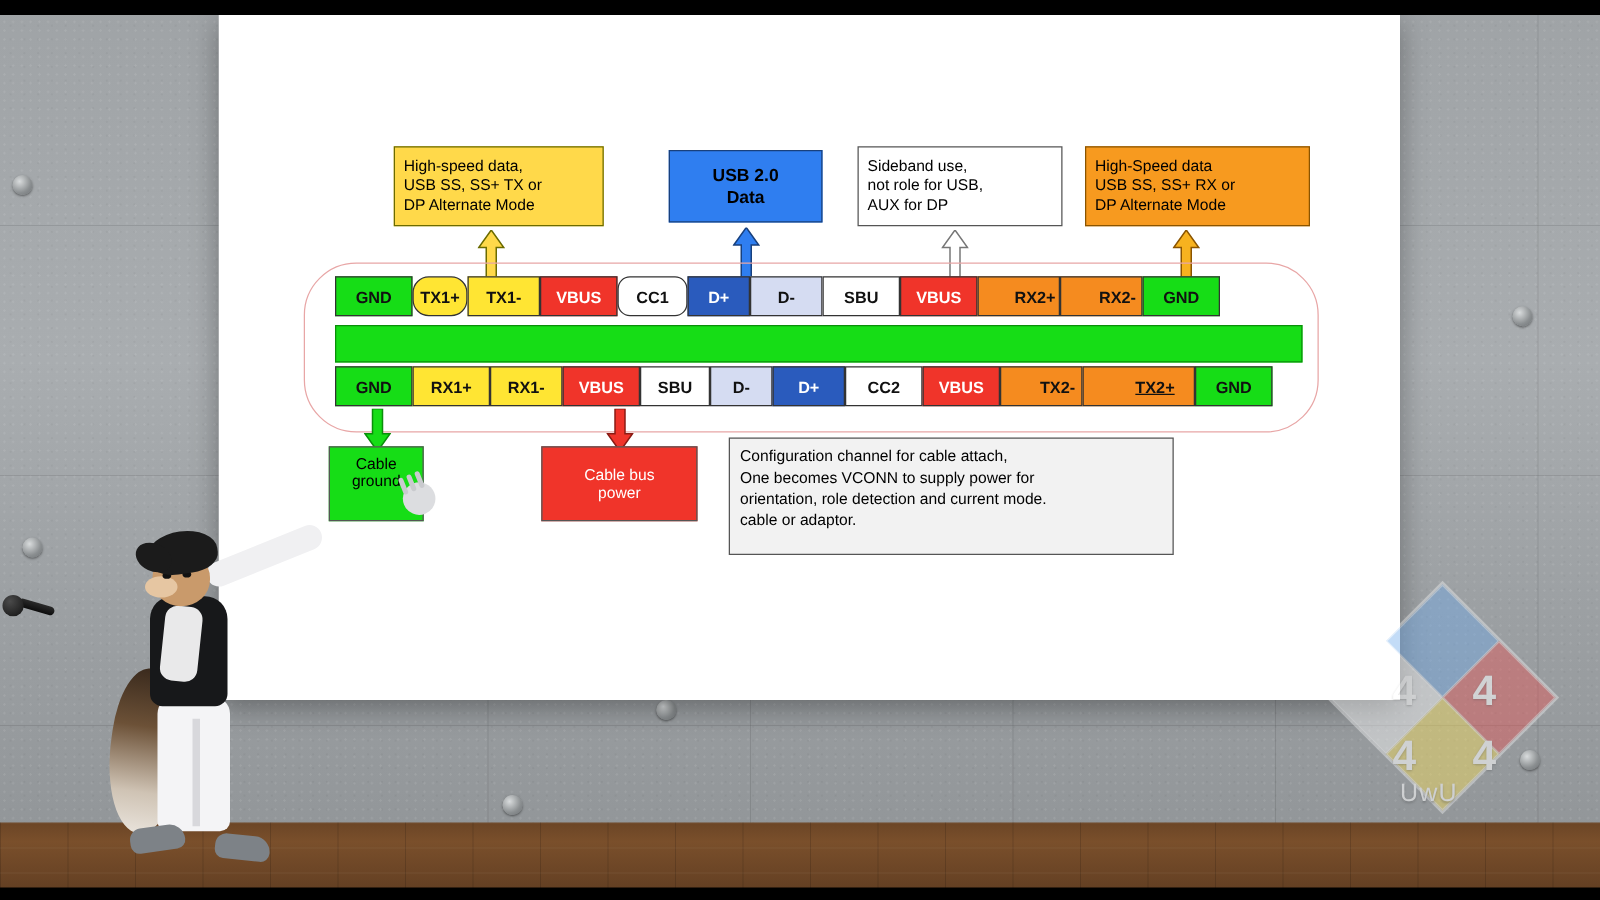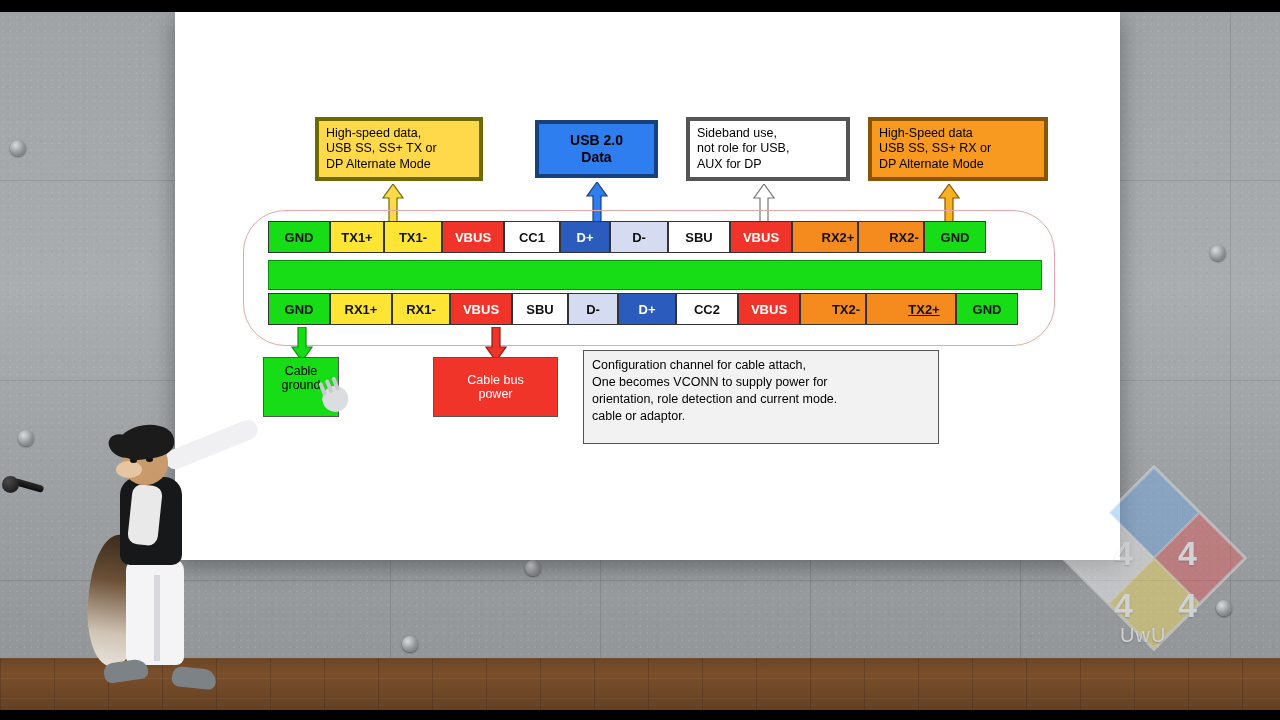--- a/index.html
+++ b/index.html
@@ -81,21 +81,21 @@
 
   
   .board{position:absolute;left:175px;top:12px;width:945px;height:548px;background:#ffffff;
         box-shadow:0 6px 22px rgba(0,0,0,.35);}
   .slide{position:absolute;left:0;top:0;width:945px;height:548px;}
 
   .box{position:absolute;box-sizing:border-box;display:flex;align-items:center;justify-content:center;
        text-align:center;font-size:12.5px;line-height:1.22;}
 
   
-  .callout{border:4px solid #737373;padding:5px 7px;justify-content:flex-start;text-align:left;}
+  .callout{border:1px solid #737373;padding:5px 7px;justify-content:flex-start;text-align:left;}
   .co-yellow{background:#ffd94a;border-color:#6b6b00;}
   .co-blue{background:#2f7ef0;border-color:#18407d;color:#000000;font-weight:bold;text-align:center;justify-content:center;}
   .co-white{background:#ffffff;border-color:#555;}
   .co-orange{background:#f79a1f;border-color:#8a5400;}
 
   
   .pinrow{position:absolute;display:flex;}
   .pin{box-sizing:border-box;border:1px solid #333;height:32px;display:flex;align-items:center;
        justify-content:center;font-size:13px;font-weight:bold;color:#111;}
   .p-gnd{background:#16dd16;}
@@ -198,24 +198,24 @@
       <div class="arrow" style="left:763px;top:172px;">
         <svg width="22" height="40" viewBox="0 0 22 40">
           <polygon points="11,0 21,14 15,14 15,40 7,40 7,14 1,14" fill="#f7b21f" stroke="#8a5400" stroke-width="1.2"></polygon>
         </svg>
       </div>
 
       <div class="outline" style="left:68px;top:198px;width:810px;height:134px;"></div>
 
       <div class="pinrow" id="top-row" style="left:93px;top:209px;">
           <div class="pin p-gnd" style="width: 62px;">GND</div>
-          <div class="pin p-yellow" style="width: 54px;">TX1+</div>
+          <div class="pin p-yellow" style="width: 44px; border-radius: 13px;">TX1+</div>
           <div class="pin p-yellow" style="width: 58px;">TX1-</div>
           <div class="pin p-vbus" style="width: 62px;">VBUS</div>
-          <div class="pin p-white" style="width: 56px;">CC1</div>
+          <div class="pin p-white" style="width: 56px; border-radius: 10px;">CC1</div>
           <div class="pin p-dblue" style="width: 50px;">D+</div>
           <div class="pin p-lblue" style="width: 58px;">D-</div>
           <div class="pin p-white" style="width: 62px;">SBU</div>
           <div class="pin p-vbus" style="width: 62px;">VBUS</div>
           <div class="pin p-orange" style="width: 66px;">RX2+</div>
           <div class="pin p-orange" style="width: 66px;">RX2-</div>
           <div class="pin p-gnd" style="width: 62px;">GND</div>
         </div>
 
       <div class="greenbar" style="left:93px;top:248px;width:772px;height:28px;"></div>

